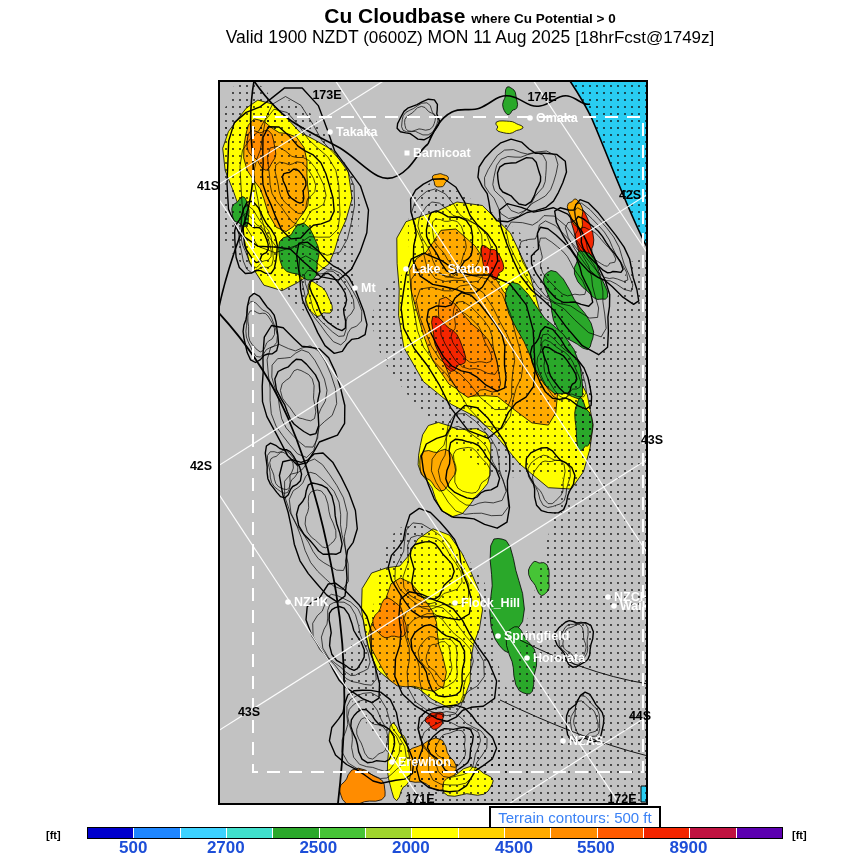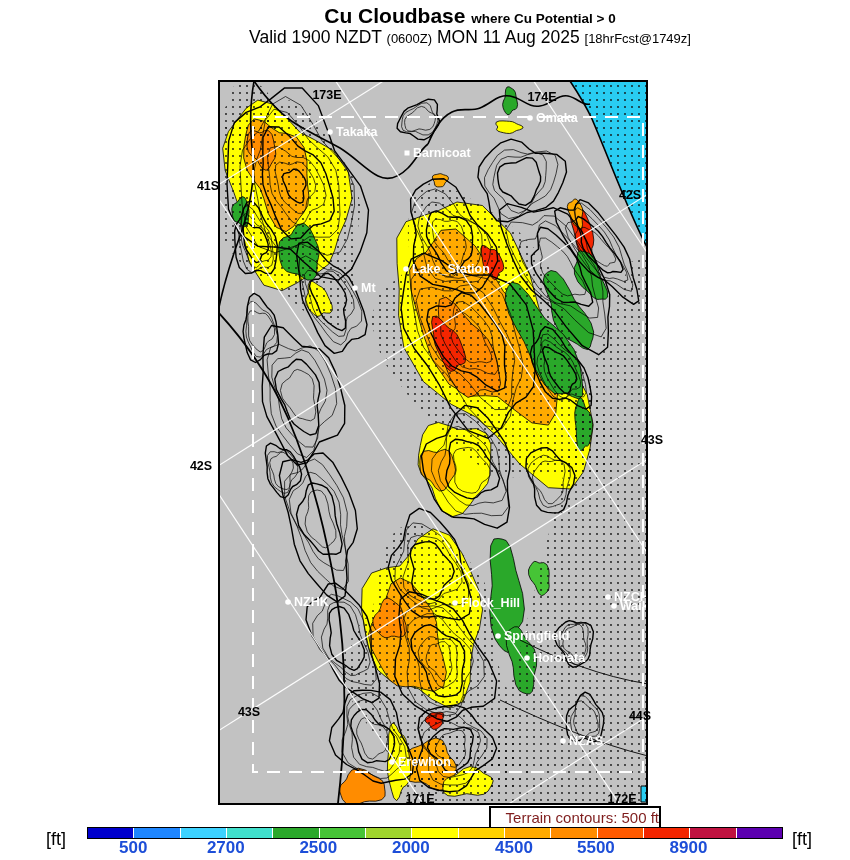--- a/index.html
+++ b/index.html
@@ -2,31 +2,31 @@
 <html><head>
 <meta charset="utf-8">
 <style>
   html,body{margin:0;padding:0;}
   .page{position:relative;width:850px;height:860px;background:#ffffff;overflow:hidden;
         font-family:"Liberation Sans","DejaVu Sans",sans-serif;}
   .hdr{position:absolute;left:90px;right:0;text-align:center;color:#000;}
   #hdr1{top:4px;font-size:21px;font-weight:700;line-height:23px;}
   #hdr1 .qual{font-size:13.5px;font-weight:700;}
   #hdr2{top:28px;font-size:17.5px;font-weight:400;line-height:19px;}
-  #hdr2 .sm{font-size:13px;}
+  #hdr2 .sm{font-size:17px;}
   #hdr3{top:48px;font-size:12.5px;line-height:15px;}
   #mapsvg{position:absolute;left:0;top:0;}
   .terrainNote{position:absolute;left:489px;top:806px;width:168px;height:19px;
-      background:#fff;border:2px solid #000;font-size:15px;line-height:19px;text-align:right;color:#7f1d1d;}
+      background:#fff;border:2px solid #000;font-size:15px;line-height:19px;text-align:center;color:#3b82f6;}
   .cbar{position:absolute;left:87px;top:827px;width:694px;height:10px;display:flex;
       border:1.7px solid #000;box-sizing:content-box;}
   .cbar .seg{flex:1 1 auto;height:100%;border-left:1px solid #fff;}
   .cbar .seg:first-child{border-left:none;}
   .ticklab{position:absolute;top:838px;font-size:17px;font-weight:700;color:#1d4ed8;transform:translateX(-50%);}
-  .unit{position:absolute;top:829px;font-size:18px;font-weight:400;color:#000;}
+  .unit{position:absolute;top:829px;font-size:11px;font-weight:700;color:#000;}
 </style>
 </head>
 <body>
 
 <div class="page">
 
   <div class="hdr" id="hdr1">
     <span>Cu Cloudbase</span>
     <span class="qual"> <span>where Cu Potential &gt; 0</span></span>
   </div>

